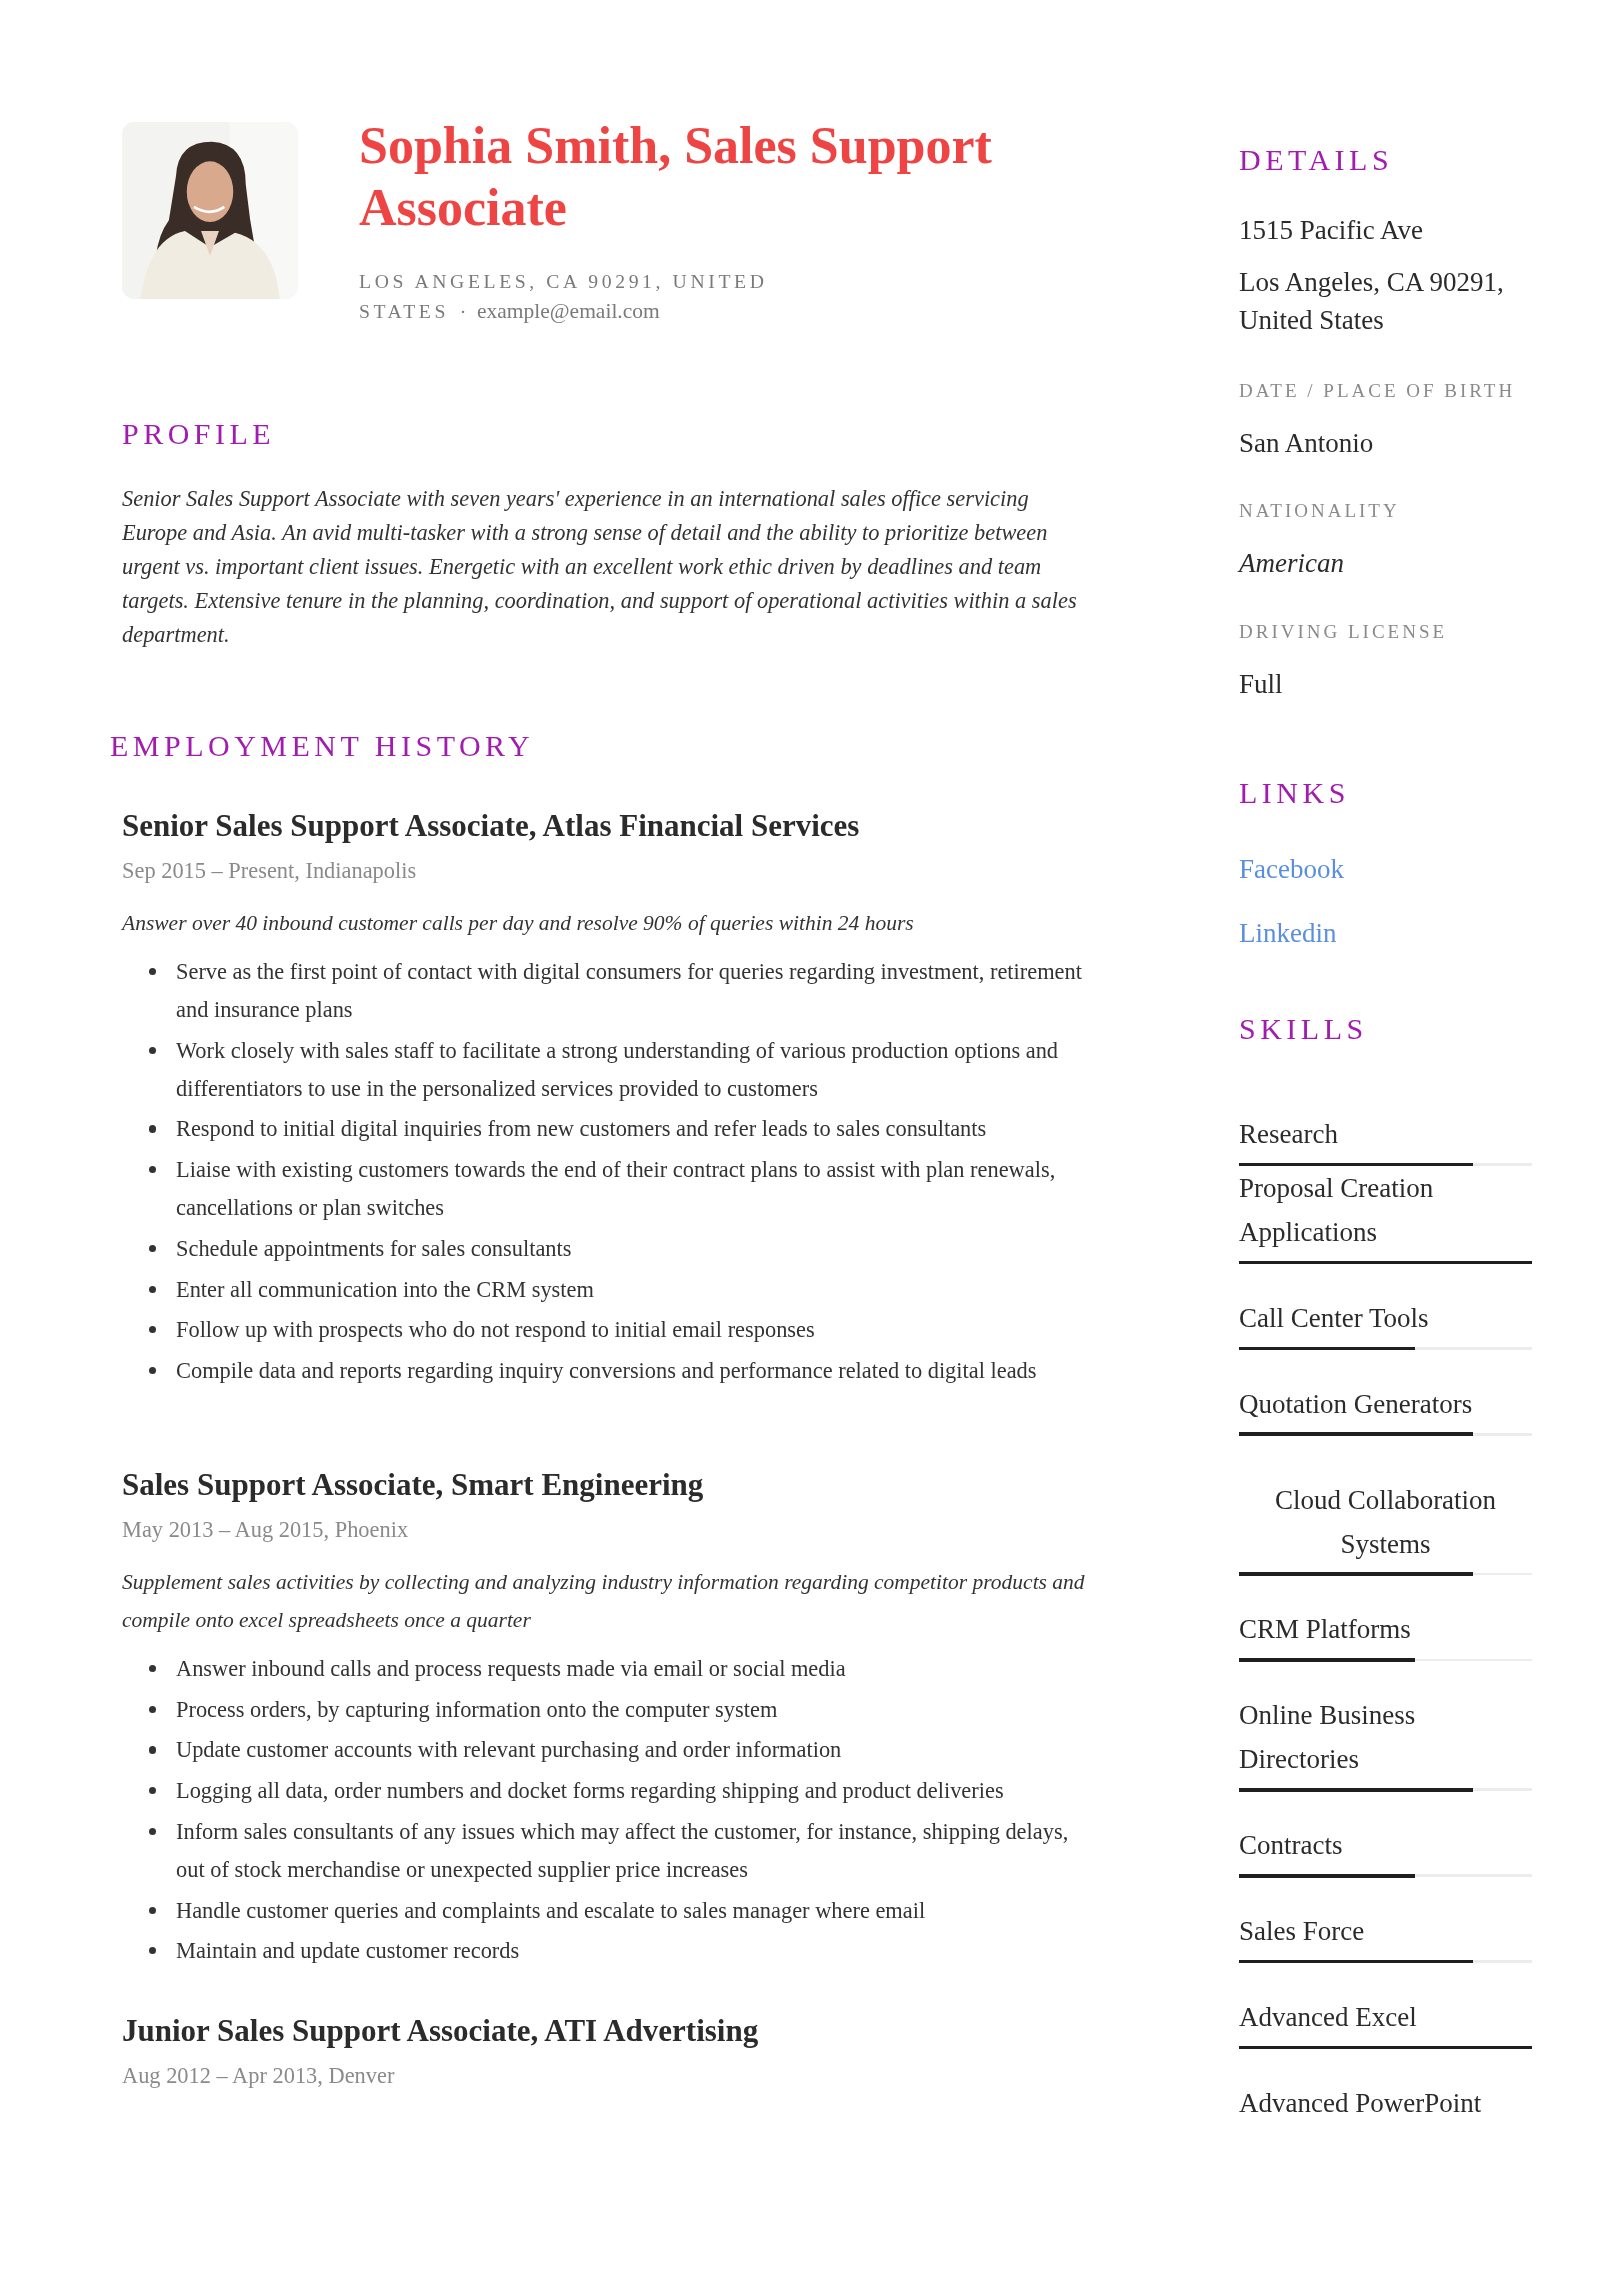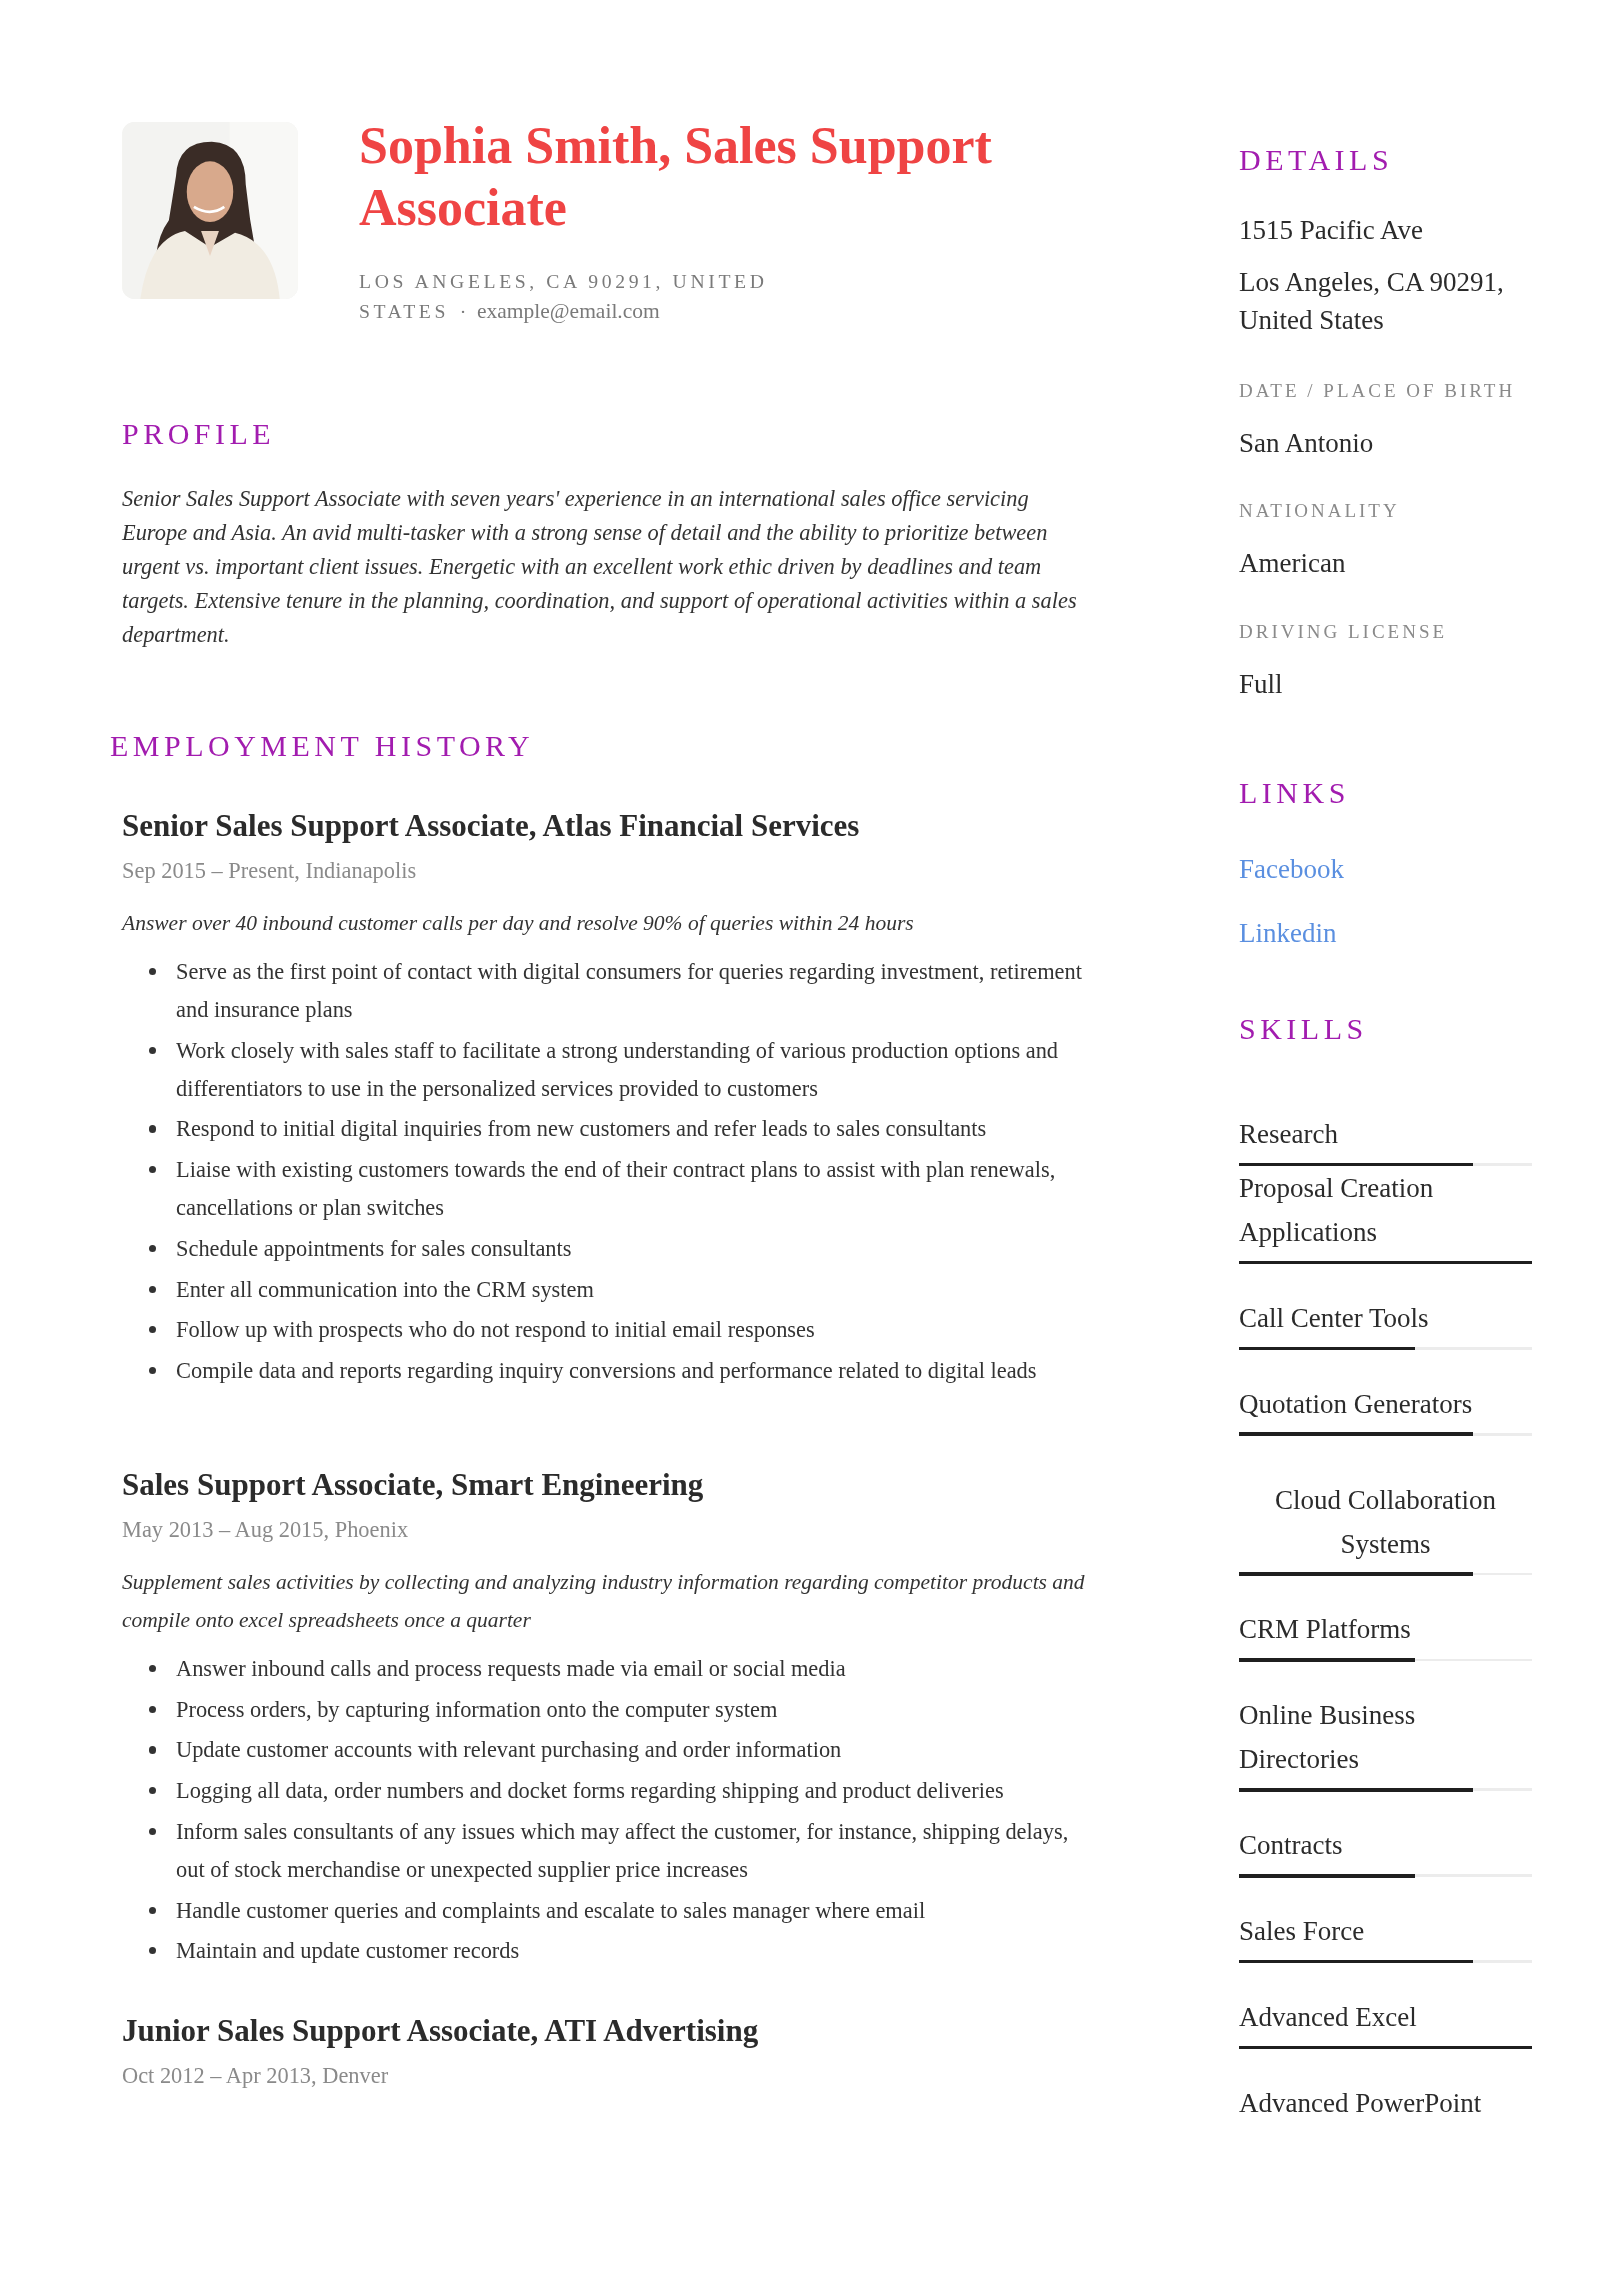--- a/index.html
+++ b/index.html
@@ -115,30 +115,30 @@
     <li><span class="dot"></span><span>Update customer accounts with relevant purchasing and order information</span></li>
     <li><span class="dot"></span><span>Logging all data, order numbers and docket forms regarding shipping and product deliveries</span></li>
     <li><span class="dot"></span><span>Inform sales consultants of any issues which may affect the customer, for instance, shipping delays, out of stock merchandise or unexpected supplier price increases</span></li>
     <li><span class="dot"></span><span>Handle customer queries and complaints and escalate to sales manager where email</span></li>
     <li><span class="dot"></span><span>Maintain and update customer records</span></li>
   </ul>
 </div>
 
 <div class="abs job" style="top:2011px;">
   <div class="job-title">Junior Sales Support Associate, ATI Advertising</div>
-  <div class="job-meta">Oct 2012 – Apr 2013, Denver</div>
+  <div class="job-meta">Aug 2012 – Apr 2013, Denver</div>
 </div>
 
 <div class="abs rc sec-head" style="top:143px;">Details</div>
 <div class="abs rc d-val" style="top:211px;">1515 Pacific Ave</div>
 <div class="abs rc d-val" style="top:263px;">Los Angeles, CA 90291, United States</div>
 <div class="abs rc d-label" style="top:380px;">Date / Place of birth</div>
 <div class="abs rc d-val" style="top:424px;">San Antonio</div>
 <div class="abs rc d-label" style="top:500px;">Nationality</div>
-<div class="abs rc d-val" style="top:544px;">American</div>
+<div class="abs rc d-val" style="top:544px;font-style:italic;">American</div>
 <div class="abs rc d-label" style="top:621px;">Driving license</div>
 <div class="abs rc d-val" style="top:665px;">Full</div>
 
 <div class="abs rc sec-head" style="top:776px;">Links</div>
 <a class="abs rc link" style="top:851px;">Facebook</a>
 <a class="abs rc link" style="top:915px;">Linkedin</a>
 
 <div class="abs rc sec-head" style="top:1012px;">Skills</div>
 <div class="abs rc" style="top:1080px;" id="skills-list">
     <div class="skill" style="margin-top: 32px;">

